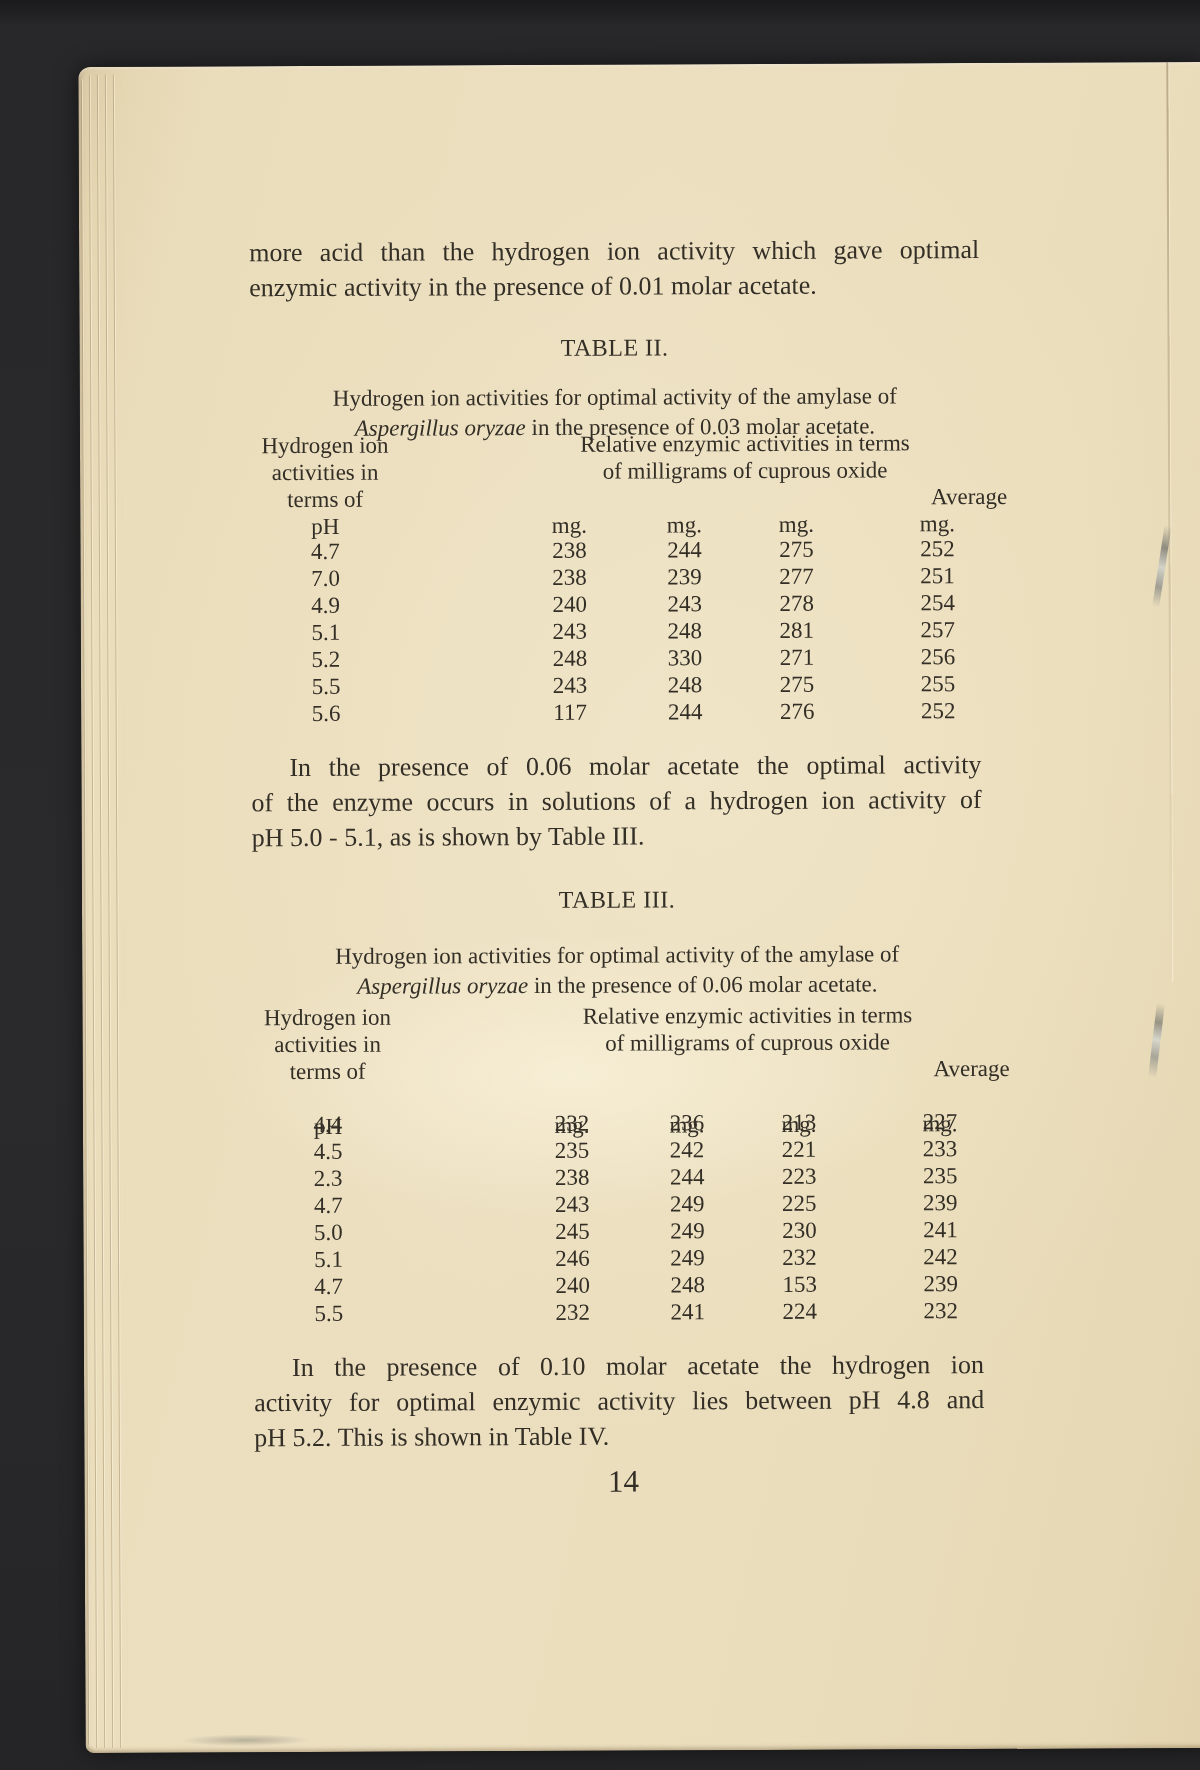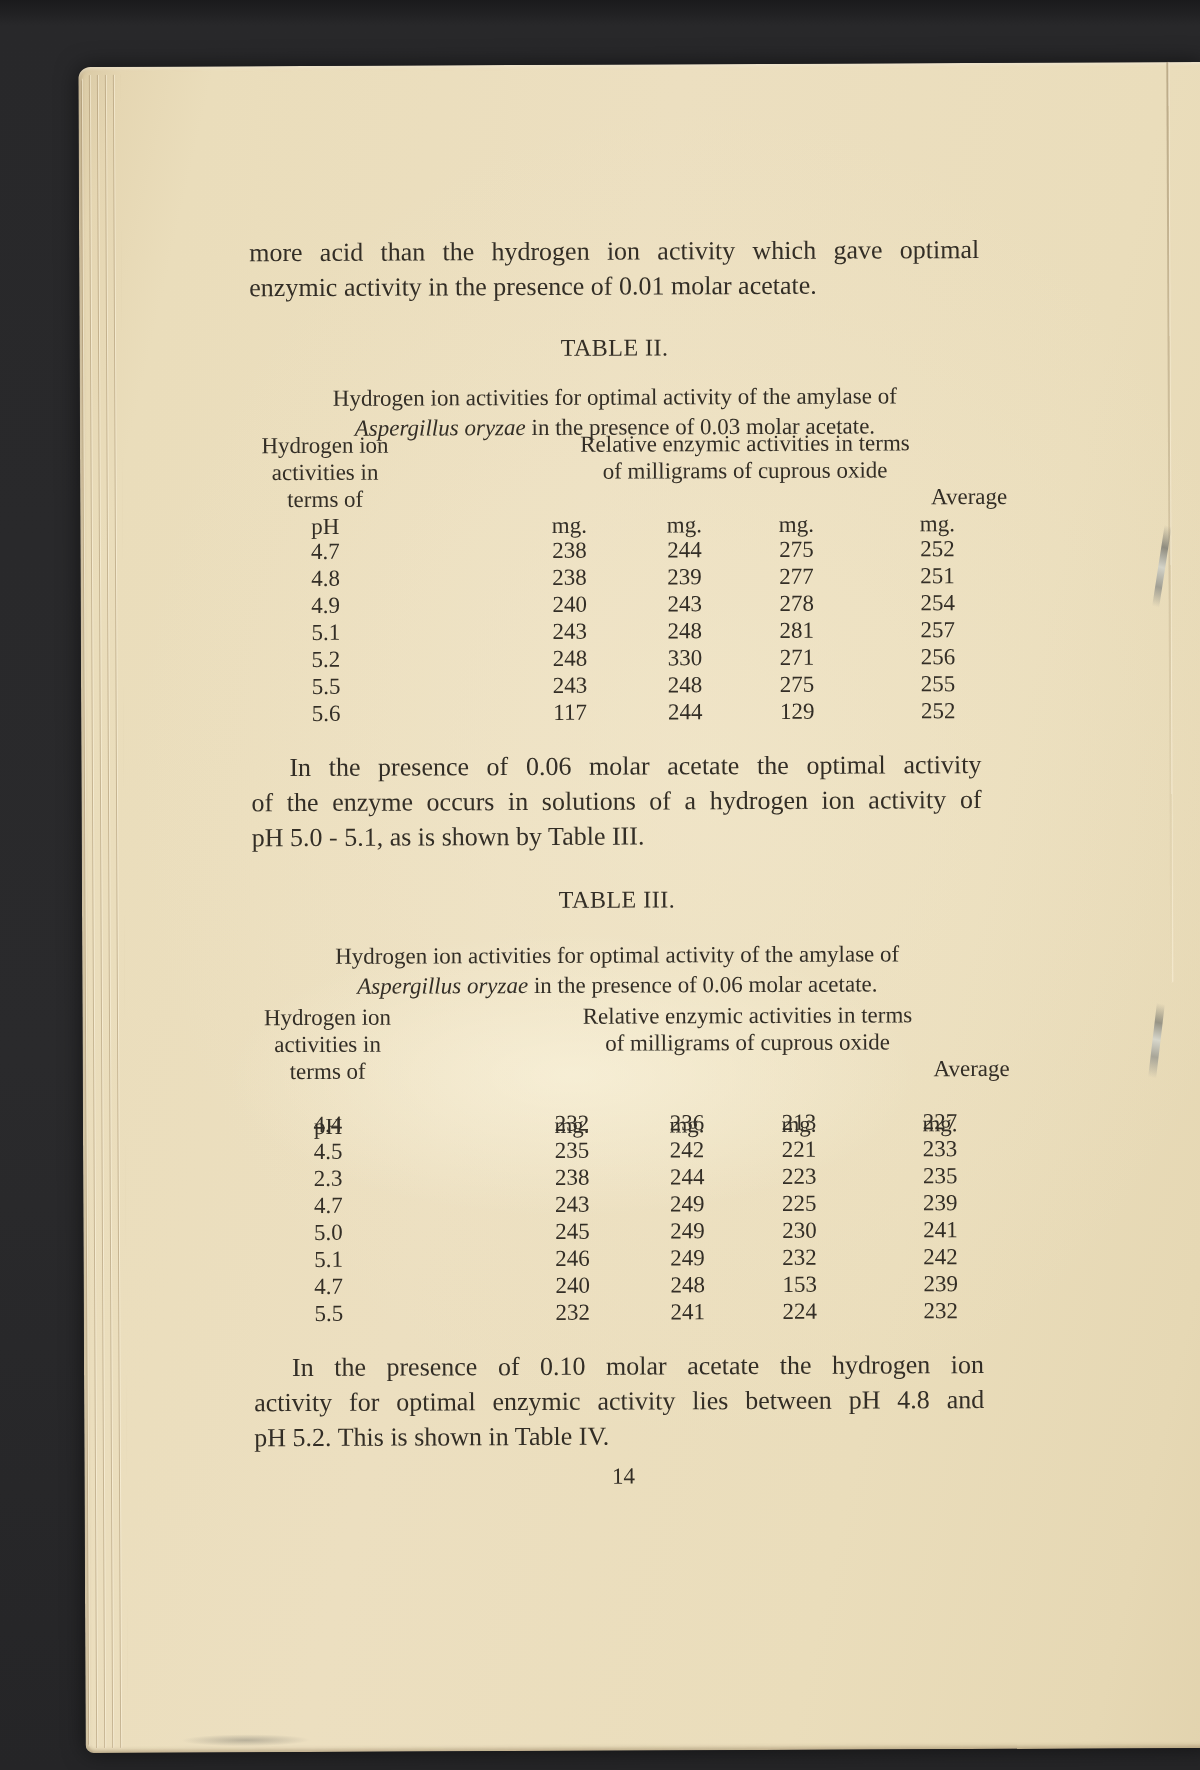--- a/index.html
+++ b/index.html
@@ -60,21 +60,21 @@
   .avg-label{position:absolute;left:617px;top:54px;width:140px;text-align:right;}
 
   .trow{position:relative;height:27px;font-size:23px;line-height:27px;}
   .c{position:absolute;text-align:center;}
   .cp{left:10px;width:130px;}
   .c1{left:254px;width:130px;}
   .c2{left:369px;width:130px;}
   .c3{left:481px;width:130px;}
   .c4{left:617px;width:140px;}
 
-  .pagenum{position:absolute;left:339px;width:60px;text-align:center;font-size:23px;}
+  .pagenum{position:absolute;left:339px;width:60px;text-align:center;font-size:31px;}
 </style>
 </head>
 <body>
 
 <div class="page">
   <div class="edge-stack"></div>
   <div class="show-through"></div>
   <div class="crease"></div>
   <div class="mark mark-a"></div>
   <div class="mark mark-b"></div>
@@ -116,21 +116,21 @@
 
     <div class="abs" style="top:472px">
       <div class="trow">
         <span class="c cp">4.7</span>
         <span class="c c1">238</span>
         <span class="c c2">244</span>
         <span class="c c3">275</span>
         <span class="c c4">252</span>
       </div>
       <div class="trow">
-        <span class="c cp">4.8</span>
+        <span class="c cp">7.0</span>
         <span class="c c1">238</span>
         <span class="c c2">239</span>
         <span class="c c3">277</span>
         <span class="c c4">251</span>
       </div>
       <div class="trow">
         <span class="c cp">4.9</span>
         <span class="c c1">240</span>
         <span class="c c2">243</span>
         <span class="c c3">278</span>
@@ -154,21 +154,21 @@
         <span class="c cp">5.5</span>
         <span class="c c1">243</span>
         <span class="c c2">248</span>
         <span class="c c3">275</span>
         <span class="c c4">255</span>
       </div>
       <div class="trow">
         <span class="c cp">5.6</span>
         <span class="c c1">117</span>
         <span class="c c2">244</span>
-        <span class="c c3">129</span>
+        <span class="c c3">276</span>
         <span class="c c4">252</span>
       </div>
     </div>
 
     <div class="abs para" style="top:684px">
       <div class="line j ind">In the presence of 0.06 molar acetate the optimal activity</div>
       <div class="line j">of the enzyme occurs in solutions of a hydrogen ion activity of</div>
       <div class="line">pH 5.0 - 5.1, as is shown by Table III.</div>
     </div>
 

